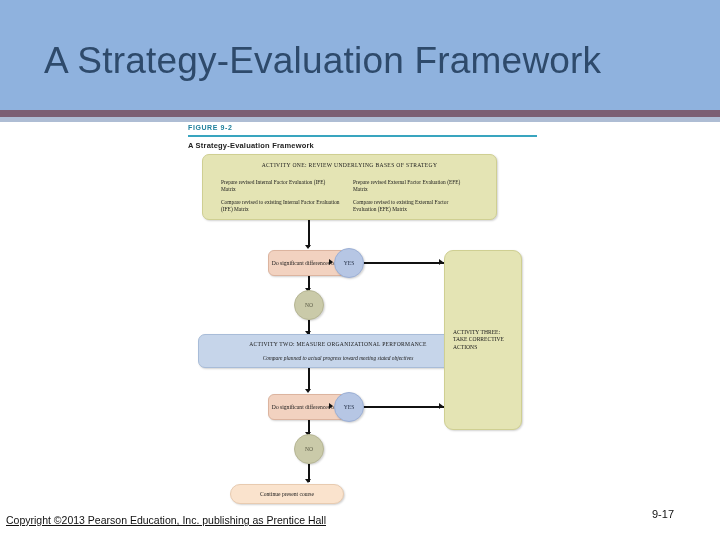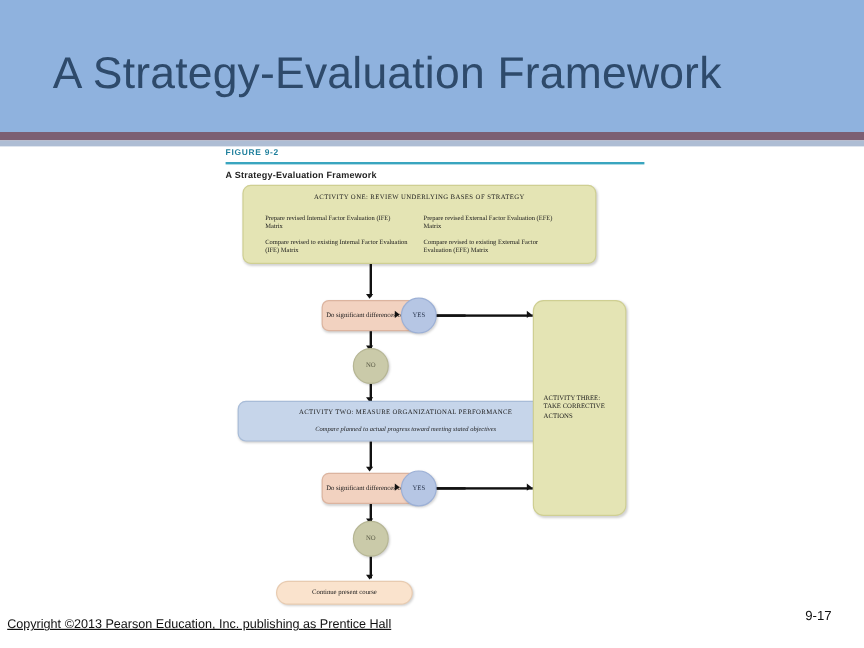--- a/index.html
+++ b/index.html
@@ -141,21 +141,21 @@
   .arw-r{border-top:3.2px solid transparent;border-bottom:3.2px solid transparent;border-left:4.6px solid #111111;}
 
   
   .footer-copy{
     position:absolute;left:6px;top:514px;
     font-size:10.5px;color:#111111;
     font-family:"Liberation Sans", sans-serif;
     text-decoration:underline;
   }
   .footer-page{
-    position:absolute;left:671px;top:508px;
+    position:absolute;left:652px;top:508px;
     font-size:11px;color:#111111;
     font-family:"Liberation Sans", sans-serif;
   }
 </style>
 </head>
 <body>
 
 <div class="header-band"></div>
 <div class="slide-title">A Strategy-Evaluation Framework</div>
 <div class="rule-mauve"></div>

